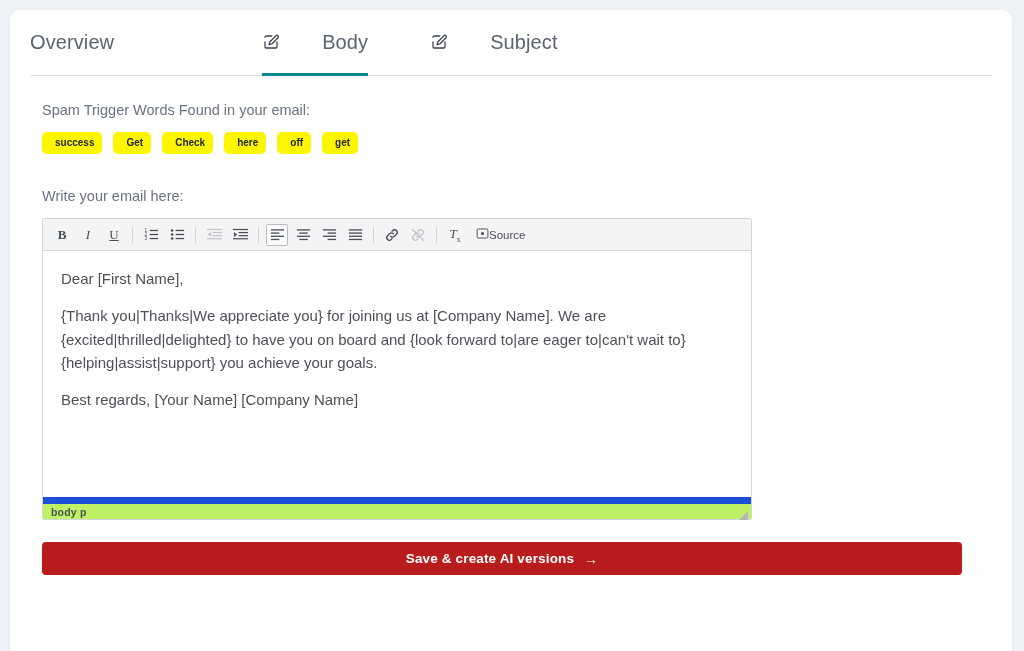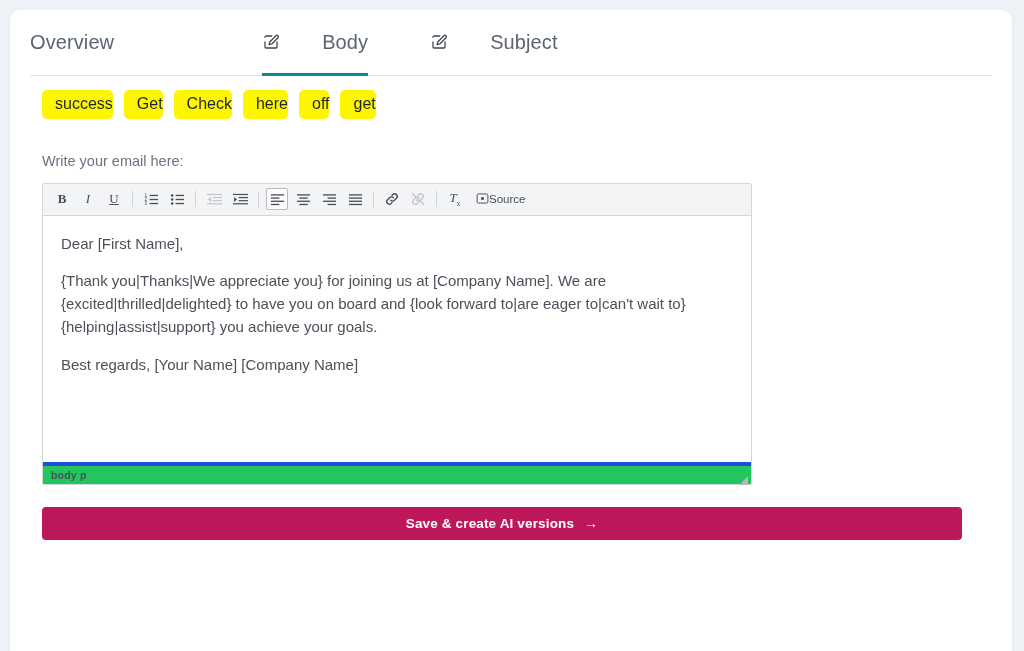--- a/index.html
+++ b/index.html
@@ -119,24 +119,24 @@
   }
   .spam-row {
     margin: 14px 0 0 32px;
     display: flex;
     gap: 11px;
     align-items: center;
   }
   .spam-chip {
     background: #fdf600;
     color: #1f2430;
-    font-weight: normal;
-    font-size: 16px;
+    font-weight: bold;
+    font-size: 10px;
     border-radius: 5px;
-    padding: 5px 0 6px 13px;
+    padding: 5px 8px 6px 13px;
     line-height: 1.1;
     white-space: nowrap;
   }
 
   
   .write-label {
     margin: 34px 12px 0 32px;
     font-size: 14.5px;
     color: #6b7280;
   }
@@ -208,22 +208,22 @@
     font-family: "Liberation Sans", sans-serif;
     font-size: 15px;
     color: #4c5159;
     line-height: 1.55;
     margin-bottom: 14px;
   }
   .editor-body p:last-child { margin-bottom: 0; }
 
   .editor-status {
     height: 22px;
-    background: #22c55e;
-    border-top: 4px solid #1d4ed8;
+    background: #bef264;
+    border-top: 7px solid #1d4ed8;
     display: flex;
     align-items: center;
     padding: 2px 8px;
     position: relative;
   }
   .status-path {
     font-size: 10.5px;
     font-weight: bold;
     color: #4a4f57;
     letter-spacing: .2px;
@@ -232,21 +232,21 @@
     position: absolute;
     right: 3px; bottom: 3px;
     width: 10px; height: 10px;
   }
 
   
   .save-btn {
     margin: 22px 0 0 32px;
     width: 920px;
     height: 33px;
-    background: #be185d;
+    background: #b91c1c;
     border: none;
     border-radius: 4px;
     color: #ffffff;
     font-family: "Liberation Sans", sans-serif;
     font-size: 13.5px;
     font-weight: bold;
     letter-spacing: .15px;
     cursor: pointer;
     display: flex;
     align-items: center;
@@ -287,20 +287,21 @@
           <path d="M18.6 3.6a1.9 1.9 0 0 1 2.7 2.7L13 14.6l-3.6.9.9-3.6z"></path>
         </svg>
       </span>
       <span class="tab-label">Subject</span>
     </div>
     <div class="tab-gap-3"></div>
 
   </div>
 
 
+  <div class="spam-label">Spam Trigger Words Found in your email:</div>
   <div class="spam-row">
     <span class="spam-chip">success</span>
     <span class="spam-chip">Get</span>
     <span class="spam-chip">Check</span>
     <span class="spam-chip">here</span>
     <span class="spam-chip">off</span>
     <span class="spam-chip">get</span>
   </div>
 
   <div class="write-label">Write your email here:</div>

